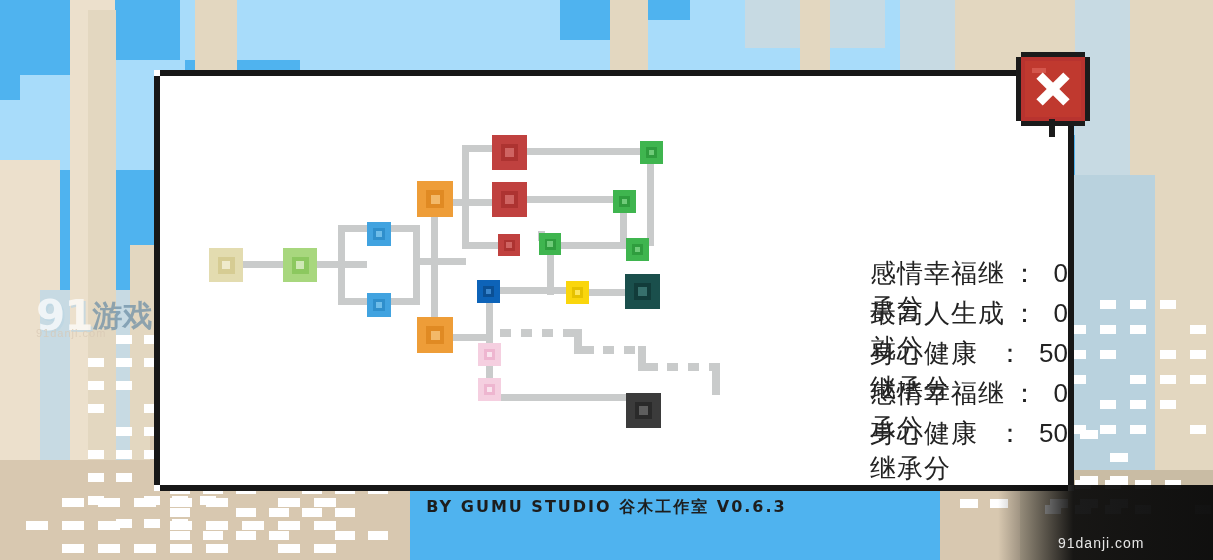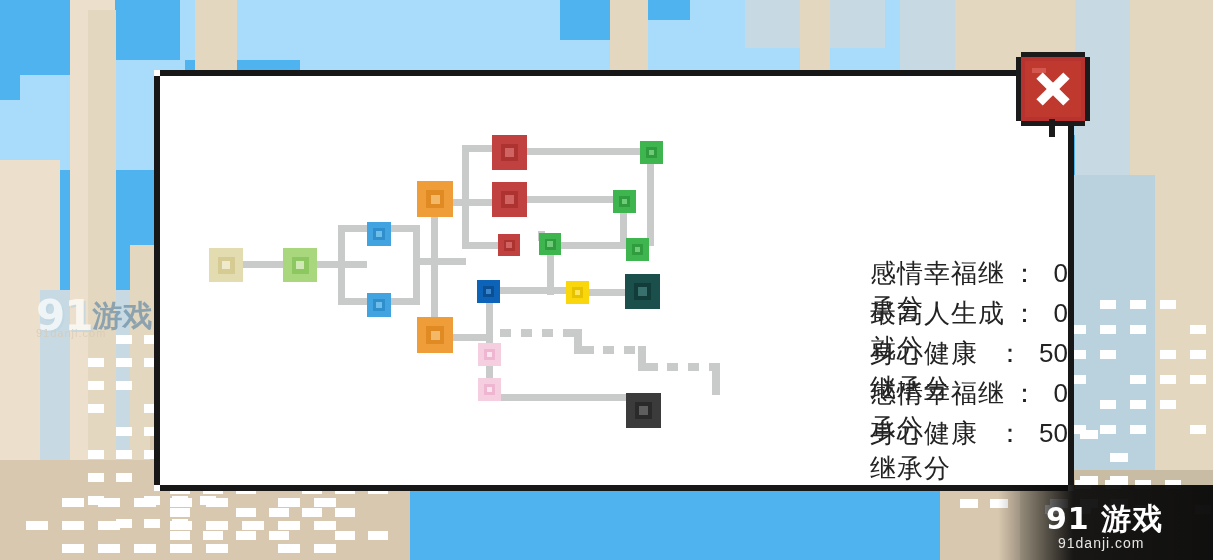--- a/index.html
+++ b/index.html
@@ -435,22 +435,19 @@
 
   <div class="closebtn">
     <div class="inner">
       <div class="hl"></div>
       <span class="x1"></span>
       <span class="x2"></span>
     </div>
     <div class="stem"></div>
   </div>
 
+  <div class="footer">BY GUMU STUDIO 谷木工作室 V0.6.3</div>
 
   <div class="wm-corner">
-    <div class="row1">
-      <span>91</span>
-      <span>游戏</span>
-    </div>
     <div class="row2">91danji.com</div>
   </div>
 
 </div>
 
 </body></html>

